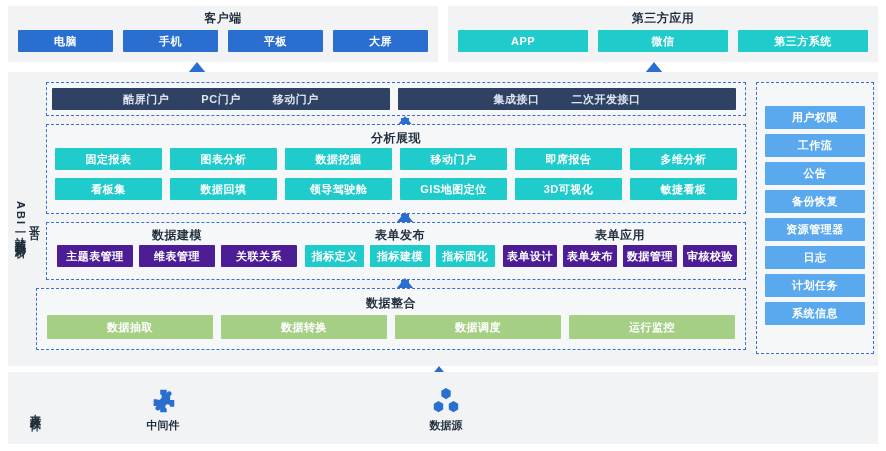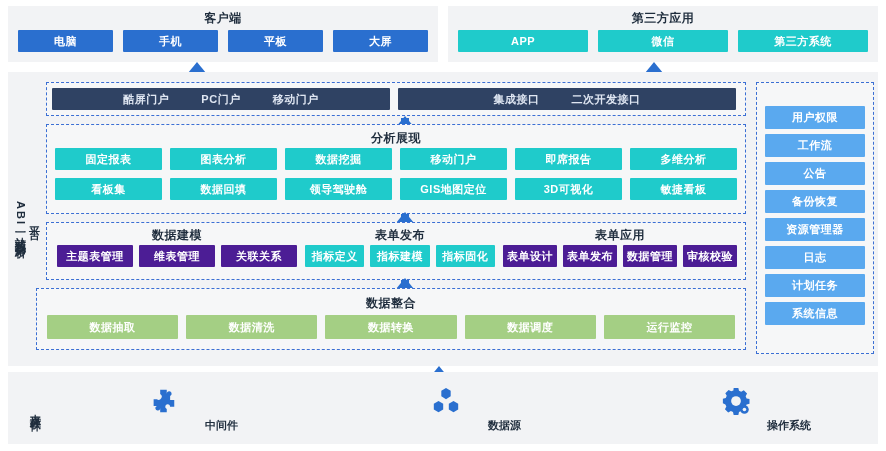--- a/index.html
+++ b/index.html
@@ -101,21 +101,21 @@
 
   
   #integration-box{left:36px;top:288px;width:710px;height:62px;}
   #integration-box .sec-title{position:absolute;left:0;top:6px;width:100%;}
   #int-row{top:26px;left:10px;right:10px;}
   #int-row .chip{height:24px;}
 
   
   #support-panel{left:8px;top:372px;width:870px;height:72px;}
   #support-label{position:absolute;left:14px;top:8px;width:26px;height:58px;display:flex;align-items:center;justify-content:center;}
-  .sup-item{position:absolute;top:10px;width:150px;text-align:right;}
+  .sup-item{position:absolute;top:10px;width:150px;text-align:center;}
   .sup-item .ico{height:34px;display:flex;align-items:flex-end;justify-content:center;}
   .sup-item .cap{margin-top:2px;font-size:11px;font-weight:bold;color:#1f2d3d;}
   #sup-middleware{left:80px;}
   #sup-datasource{left:363px;}
   #sup-os{left:653px;}
 </style>
 </head>
 <body>
 
 <div class="page">
@@ -243,21 +243,20 @@
 
   <div>
     <div class="arrow-up" style="left:396px;top:278px;"></div>
     <div class="arrow-stem" style="left:401px;top:280px;height:10px;"></div>
   </div>
 
   <div class="dashed" id="integration-box">
     <div class="sec-title">数据整合</div>
     <div class="grid-row" id="int-row">
       <div class="chip green">数据抽取</div>
-      <div class="chip green">数据清洗</div>
       <div class="chip green">数据转换</div>
       <div class="chip green">数据调度</div>
       <div class="chip green">运行监控</div>
     </div>
   </div>
 
   <div>
     <div class="arrow-up" style="left:430px;top:366px;"></div>
     <div class="arrow-stem" style="left:435px;top:377px;height:8px;"></div>
   </div>
@@ -280,26 +279,15 @@
       <div class="ico">
         <svg width="30" height="30" viewBox="0 0 32 32">
           <polygon fill="#2a6fcf" points="16,2 21,5 21,11 16,14 11,11 11,5"></polygon>
           <polygon fill="#2a6fcf" points="8,16 13,19 13,25 8,28 3,25 3,19"></polygon>
           <polygon fill="#2a6fcf" points="24,16 29,19 29,25 24,28 19,25 19,19"></polygon>
         </svg>
       </div>
       <div class="cap">数据源</div>
     </div>
 
-    <div class="sup-item" id="sup-os">
-      <div class="ico">
-        <svg width="30" height="30" viewBox="0 0 32 32">
-          <path fill="#2a6fcf" d="M13.5 2h5l.7 3.1 2.3 1 2.8-1.5 3.5 3.5-1.5 2.8 1 2.3 3.1.7v5l-3.1.7-1 2.3 1.5 2.8-3.5 3.5-2.8-1.5-2.3 1-.7 3.1h-5l-.7-3.1-2.3-1-2.8 1.5-3.5-3.5 1.5-2.8-1-2.3L2 18.5v-5l3.1-.7 1-2.3-1.5-2.8 3.5-3.5 2.8 1.5 2.3-1z"></path>
-          <circle cx="16" cy="16" r="5.2" fill="#f2f3f5"></circle>
-          <circle cx="25" cy="25" r="4.6" fill="#2a6fcf"></circle>
-          <circle cx="25" cy="25" r="1.9" fill="#f2f3f5"></circle>
-        </svg>
-      </div>
-      <div class="cap">操作系统</div>
-    </div>
   </div>
 
 </div>
 
 </body></html>

